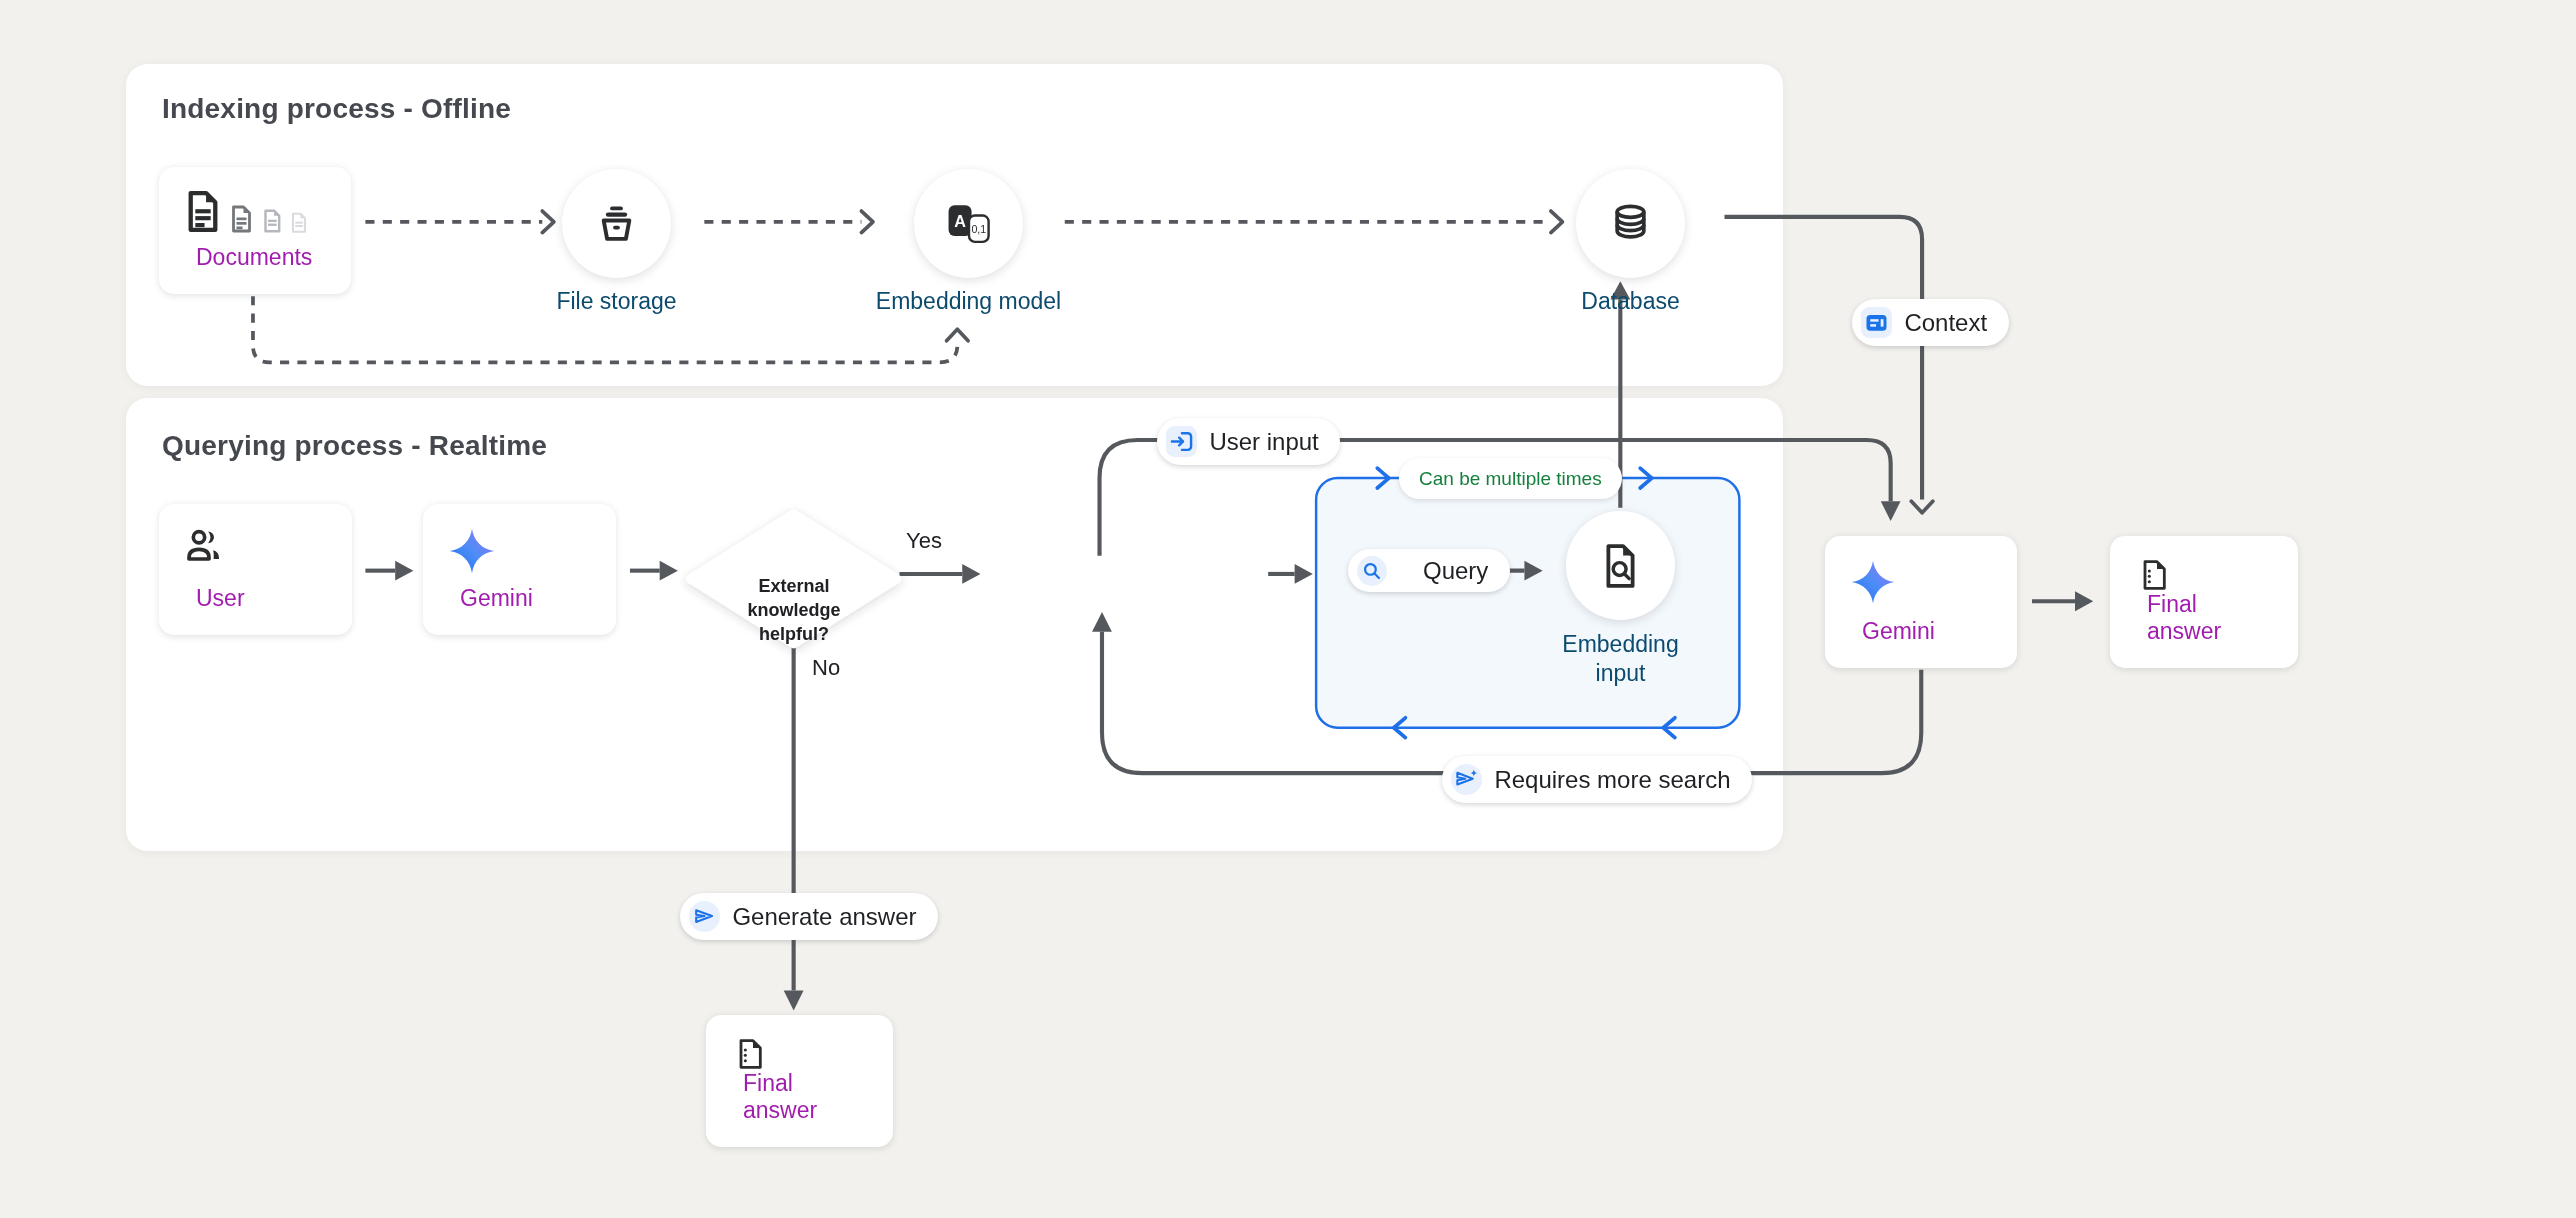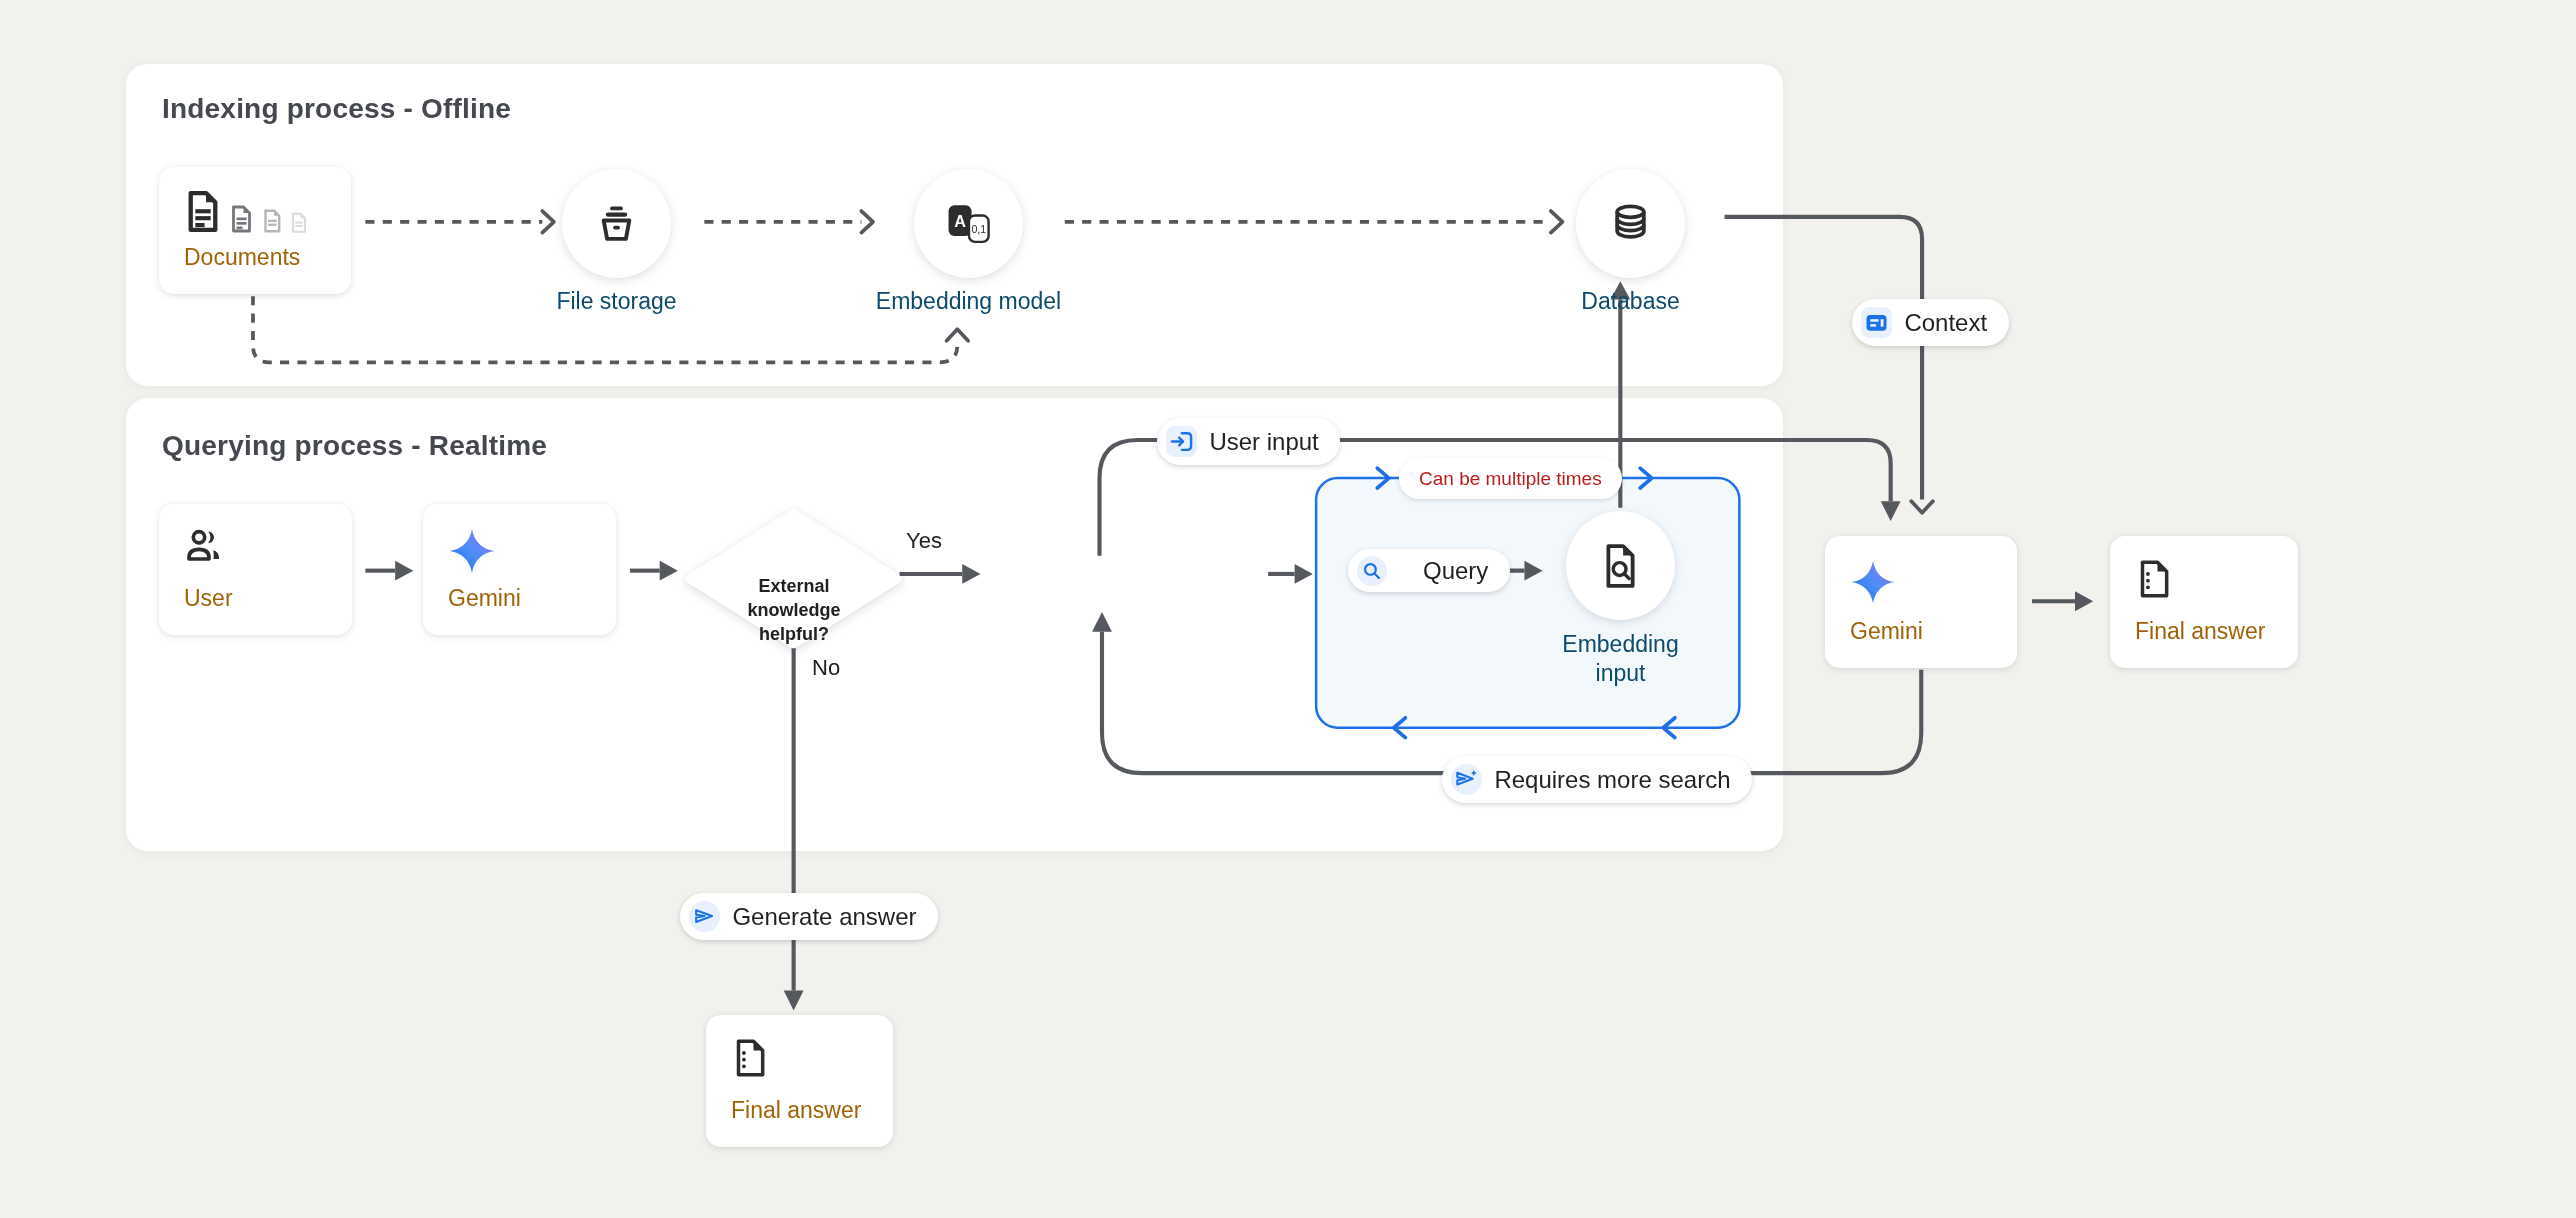--- a/index.html
+++ b/index.html
@@ -17,29 +17,29 @@
   .edge{stroke:#55585d;stroke-width:5;fill:none;}
   .dash{stroke:#55585d;stroke-width:4.5;fill:none;stroke-dasharray:11 10;}
   .chev{stroke:#55585d;stroke-width:4.5;fill:none;stroke-linecap:round;stroke-linejoin:round;}
   .tri{fill:#55585d;stroke:none;}
   .bchev{stroke:#1e6fe8;stroke-width:4.5;fill:none;stroke-linecap:round;stroke-linejoin:round;}
 
   .node{position:absolute;z-index:3;}
   .card{background:#fff;border-radius:15px;box-shadow:0 1.7px 6.6px rgba(60,64,67,.15);
         display:flex;flex-direction:column;justify-content:space-between;
         padding:23px 25px;box-sizing:border-box;}
-  .node-label{font-size:23px;color:#a16207;font-weight:500;}
+  .node-label{font-size:23px;color:#a21caf;font-weight:500;margin-left:12px;}
   .circle{background:#fff;border-radius:50%;width:109px;height:109px;
           box-shadow:0 2.5px 10px rgba(60,64,67,.16);display:flex;align-items:center;justify-content:center;}
   .circle-label{position:absolute;z-index:3;width:281px;text-align:center;
                 font-size:23px;color:#0c4a6e;font-weight:500;}
   .pill{position:absolute;z-index:4;background:#fff;border-radius:25px;
         box-shadow:0 1.7px 5.8px rgba(60,64,67,.22);display:inline-flex;align-items:center;
         gap:12.4px;padding:0 21.5px 0 9px;height:47px;font-size:24px;color:#1f2124;white-space:nowrap;}
-  .pill.small{height:41px;padding:0 20px;font-size:19px;color:#b91c1c;box-shadow:0 1.7px 5px rgba(60,64,67,.16);}
+  .pill.small{height:41px;padding:0 20px;font-size:19px;color:#15803d;box-shadow:0 1.7px 5px rgba(60,64,67,.16);}
   .chip{width:31px;height:31px;border-radius:50%;background:#e8f0fe;
         display:flex;align-items:center;justify-content:center;flex:0 0 auto;}
   .chip.sq{border-radius:8.3px;}
   .edge-label{position:absolute;z-index:3;font-size:22px;color:#202124;}
   .diamond-text{position:absolute;z-index:3;width:182px;text-align:center;
                 font-size:18px;line-height:24px;color:#202124;}
   .ic-dark{color:#2b2d2f;}
   .docrow{display:flex;align-items:flex-end;gap:7.4px;}
   .emb2{line-height:29px;}
 </style>

